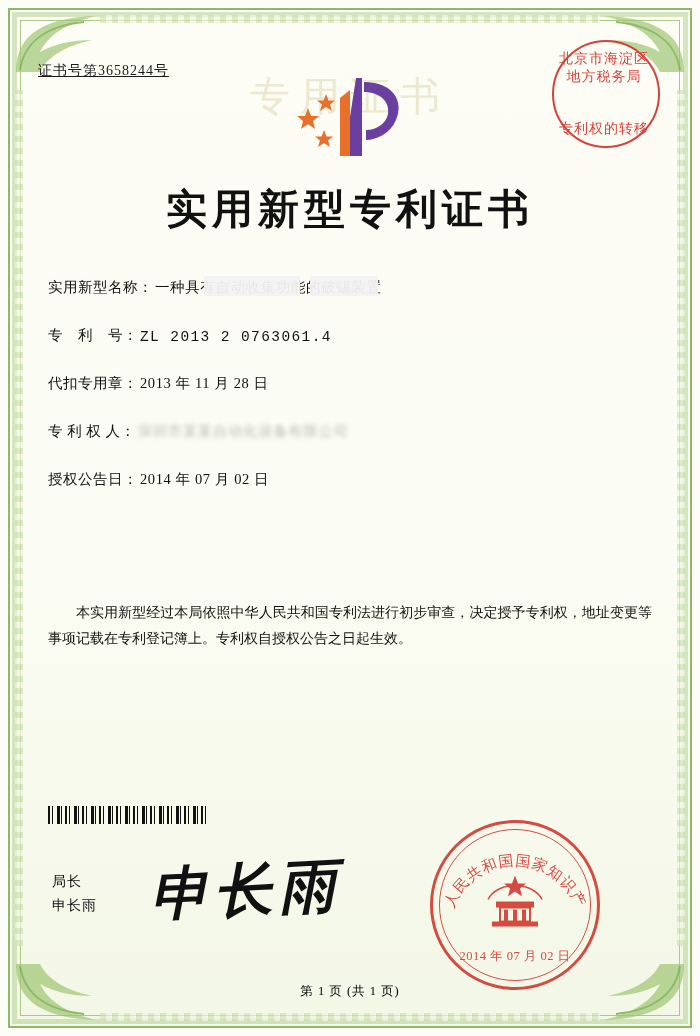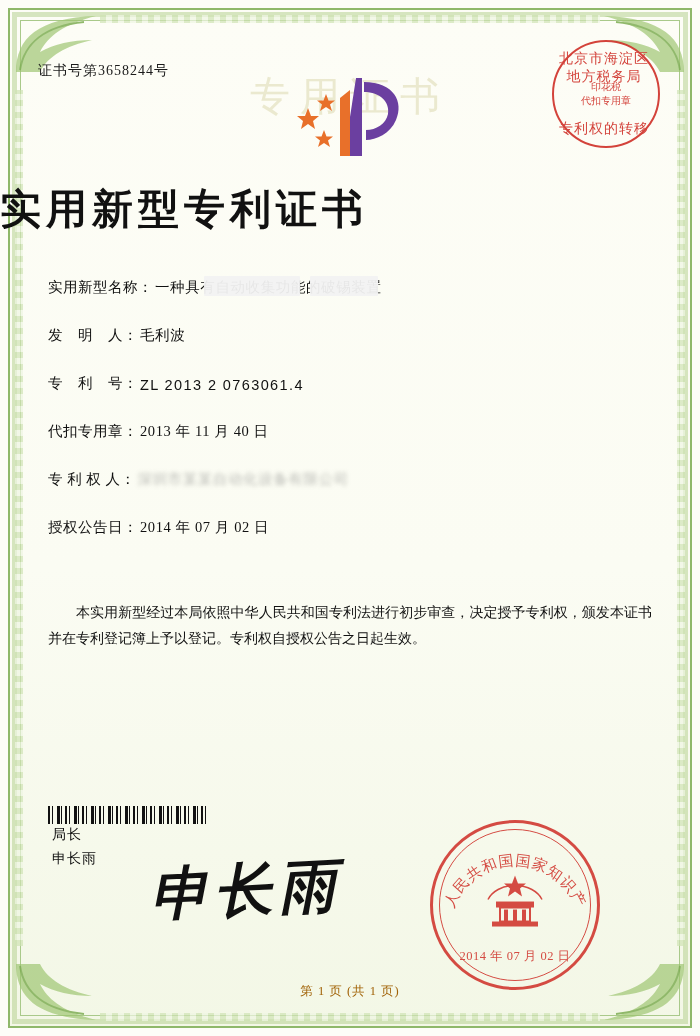--- a/index.html
+++ b/index.html
@@ -78,34 +78,36 @@
     margin-top: 21px;
   }
 
   
   .cert-no {
     position: absolute;
     left: 38px; top: 62px;
     font-size: 14px;
     color: #1a1a1a;
     letter-spacing: 1px;
+    text-decoration: underline;
   }
 
   
   .logo {
     position: absolute;
     left: 278px; top: 72px;
     width: 140px; height: 92px;
   }
   .logo svg { width: 100%; height: 100%; display: block; }
 
   
   .title {
     position: absolute;
     left: 0; right: 0; top: 182px;
+    text-align: center;
     font-size: 41px;
     font-weight: bold;
     letter-spacing: 5px;
     color: #111;
     font-family: "Liberation Serif", serif;
   }
 
   
   .fields {
     position: absolute;
@@ -122,21 +124,21 @@
   }
   .field-label {
     white-space: pre;
     flex: 0 0 auto;
   }
   .field-value {
     margin-left: 2px;
     letter-spacing: .6px;
   }
   .field-value.mono {
-    font-family: Liberation Sans, sans-serif;
+    font-family: Liberation Mono, monospace;
     letter-spacing: 1.4px;
   }
   .redacted {
     position: relative;
     display: inline-block;
     color: rgba(60,60,60,0.35);
     filter: blur(2.2px);
   }
   .redact-box {
     position: absolute;
@@ -168,21 +170,21 @@
     background: repeating-linear-gradient(90deg,
       #111 0 2px, transparent 2px 4px,
       #111 4px 5px, transparent 5px 9px,
       #111 9px 12px, transparent 12px 13px,
       #111 13px 14px, transparent 14px 17px);
   }
 
   
   .sign-labels {
     position: absolute;
-    left: 52px; top: 823px;
+    left: 52px; top: 870px;
     font-size: 14px;
     line-height: 24px;
     color: #111;
     letter-spacing: 1px;
   }
   .signature {
     position: absolute;
     left: 150px; top: 852px;
     font-size: 58px;
     color: #111;
@@ -263,21 +265,21 @@
     white-space: nowrap;
     letter-spacing: .5px;
   }
 
   
   .footer {
     position: absolute;
     left: 0; right: 0; bottom: 36px;
     text-align: center;
     font-size: 12.5px;
-    color: #a16207;
+    color: #000000;
     letter-spacing: 1px;
   }
 </style>
 </head>
 <body>
 
 <div class="page">
 
   <div class="border-outer"></div>
   <div class="border-ornament"></div>
@@ -312,24 +314,20 @@
         <path d="M6 56 C10 30 30 12 70 8" stroke="#7fae55" stroke-width="2" fill="none"></path>
       </svg>
   </div>
 
   <div class="watermark">专用证书</div>
 
   <div class="cert-no">证书号第3658244号</div>
 
   <div class="seal-top">
     <div class="arc-top">北京市海淀区地方税务局</div>
-    <div class="mid">
-      <div>印花税</div>
-      <div>代扣专用章</div>
-    </div>
     <div class="arc-bottom">专利权的转移</div>
   </div>
 
   <div class="logo">
     <svg viewBox="0 0 140 92">
       <path d="M78 6 L84 6 L84 84 L66 84 Z" fill="#6b3fa0"></path>
       <path d="M62 26 L72 18 L72 84 L62 84 Z" fill="#e8702a"></path>
       <path d="M86 10 C116 10 126 30 118 48 C112 62 98 68 88 68 L88 58 C98 58 108 52 110 42 C112 30 102 20 86 20 Z" fill="#6b3fa0"></path>
       <g fill="#e8702a">
         <polygon points="30,36 33,44 41,44 35,49 37,57 30,52 23,57 25,49 19,44 27,44"></polygon>
@@ -340,45 +338,41 @@
   </div>
 
   <div class="title">实用新型专利证书</div>
 
   <div class="fields">
     <div class="field-row">
       <span class="field-label">实用新型名称：</span>
       <span class="field-value">一种具有自动收集功能的破锡装置</span>
     </div>
     <div class="field-row">
-      <span class="field-label">发　明　人：</span>
-      <span class="field-value">毛利波</span>
-    </div>
-    <div class="field-row">
       <span class="field-label">专　利　号：</span>
       <span class="field-value mono">ZL 2013 2 0763061.4</span>
     </div>
     <div class="field-row">
       <span class="field-label">代扣专用章：</span>
-      <span class="field-value">2013 年 11 月 40 日</span>
+      <span class="field-value">2013 年 11 月 28 日</span>
     </div>
     <div class="field-row">
       <span class="field-label">专 利 权 人：</span>
       <span class="field-value redacted">深圳市某某自动化设备有限公司</span>
       <span class="redact-box" style="left:156px; top:-2px; width:96px; height:20px;"></span>
       <span class="redact-box" style="left:262px; top:-2px; width:68px; height:20px;"></span>
     </div>
     <div class="field-row">
       <span class="field-label">授权公告日：</span>
       <span class="field-value">2014 年 07 月 02 日</span>
     </div>
   </div>
 
   <div class="body-text">
-    <p>本实用新型经过本局依照中华人民共和国专利法进行初步审查，决定授予专利权，颁发本证书并在专利登记簿上予以登记。专利权自授权公告之日起生效。</p>
+    <p>本实用新型经过本局依照中华人民共和国专利法进行初步审查，决定授予专利权，地址变更等事项记载在专利登记簿上。专利权自授权公告之日起生效。</p>
   </div>
 
   <div class="barcode"></div>
 
   <div class="sign-labels">
     <div>局长</div>
     <div>申长雨</div>
   </div>
   <div class="signature">申长雨</div>
 

